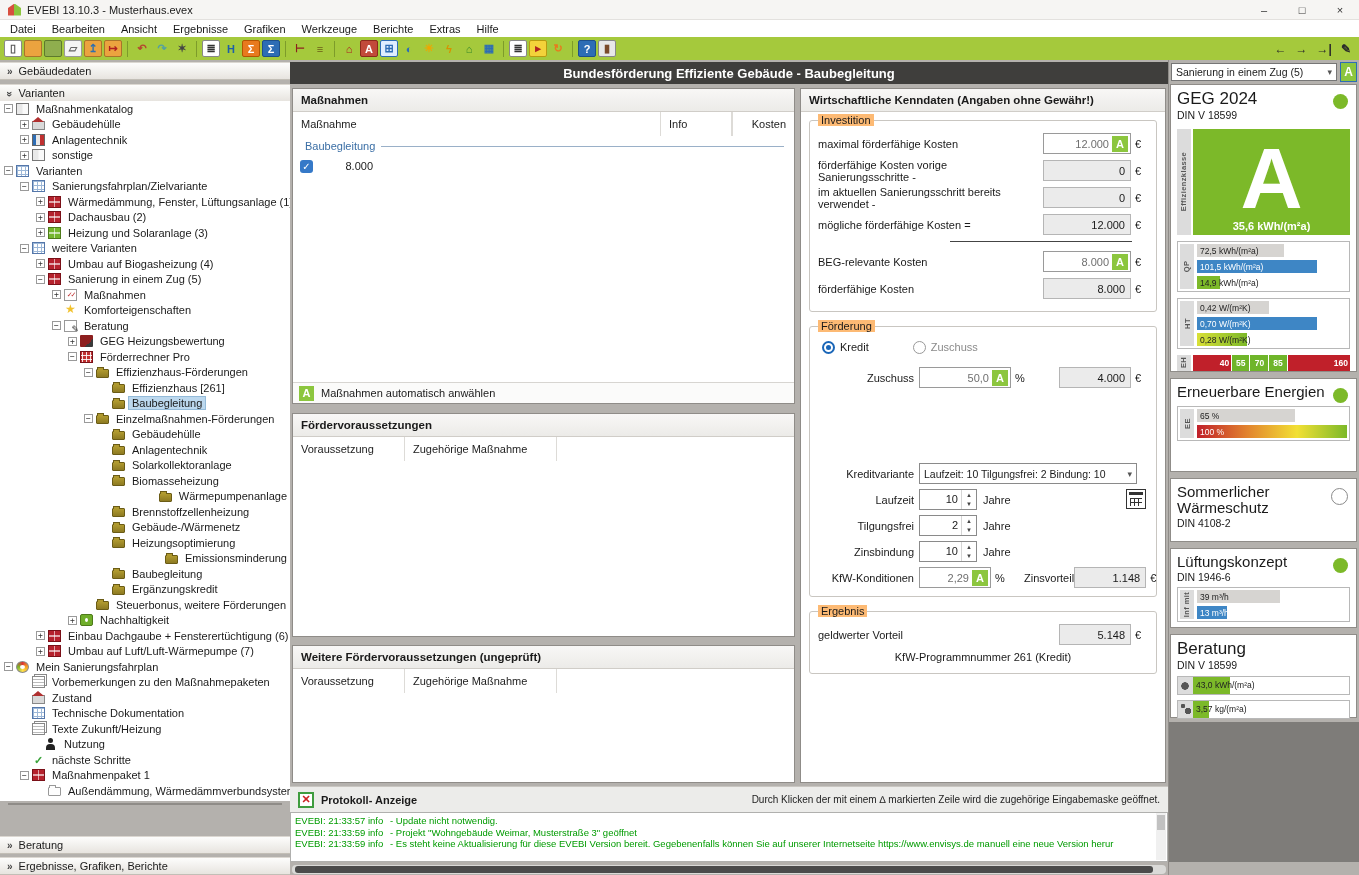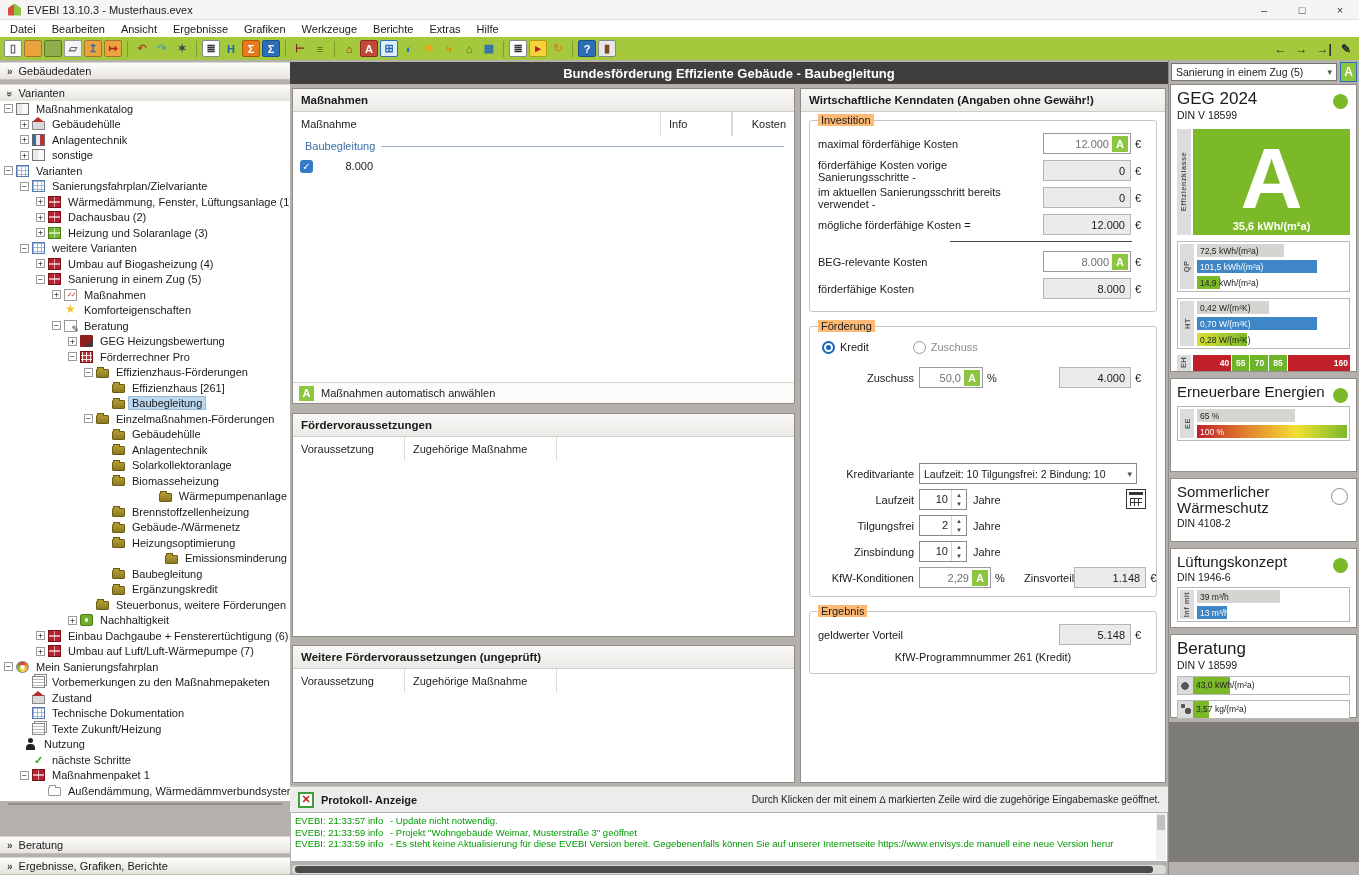--- a/index.html
+++ b/index.html
@@ -97,21 +97,21 @@
   .invdiv{border-top:1px solid #444;margin:2px 16px 9px 132px;}
   #fs-foerd{margin-top:14px;}
   .radiorow{display:flex;align-items:center;gap:44px;padding-left:4px;margin-bottom:12px;height:16px;}
   .radio{width:13px;height:13px;border-radius:50%;border:1px solid #999;background:#fff;position:relative;box-sizing:border-box;flex:none;}
   .radio.sel{border:2px solid #1a66b8;}
   .radio.sel::before{content:"";position:absolute;inset:2px;background:#1a66b8;border-radius:50%;}
   .rlabel{margin-left:5px;}
   .rlabel.dis{color:#8a8a8a;}
   .frow{display:flex;align-items:center;margin-bottom:5px;height:21px;position:relative;}
   .flabel{width:96px;text-align:right;margin-right:5px;flex:none;}
-  .spin{width:48px;height:21px;border:1px solid #8a8a8a;background:#fff;display:flex;box-sizing:border-box;flex:none;}
+  .spin{width:58px;height:21px;border:1px solid #8a8a8a;background:#fff;display:flex;box-sizing:border-box;flex:none;}
   .spin .v{flex:1;text-align:right;padding:3px 3px 0 0;font-size:11px;}
   .spin .arr{width:14px;border-left:1px solid #d5d5d5;display:flex;flex-direction:column;}
   .spin .arr span{flex:1;font-size:6px;display:flex;align-items:center;justify-content:center;color:#444;}
   .kvsel{width:218px;height:21px;border:1px solid #8a8a8a;background:#fff;display:flex;align-items:center;font-size:10.5px;padding:0 4px;box-sizing:border-box;white-space:nowrap;overflow:hidden;}
   .kvsel .kvchev{margin-left:auto;color:#555;font-size:9px;}
   .calcbtn{position:absolute;right:2px;top:0;width:20px;height:20px;border:1px solid #333;background:#fff;box-sizing:border-box;}
   .calcbtn::before{content:"";position:absolute;left:2px;right:2px;top:2px;height:3px;background:#333;}
   .calcbtn::after{content:"";position:absolute;left:3px;right:3px;top:8px;bottom:2px;background-image:linear-gradient(#333 1px,transparent 1px),linear-gradient(90deg,#333 1px,transparent 1px);background-size:4px 4px;}
   #fs-ergebnis{margin-top:14px;padding-bottom:10px;}
   .ergnote{text-align:center;margin-top:6px;}
@@ -449,21 +449,21 @@
       <div class="trow" style="padding-left: 20px;">
         <span class="texp-sp"></span>
         <span class="ticon ic-grid"></span>
         <span class="tlabel">Technische Dokumentation</span>
       </div>
       <div class="trow" style="padding-left: 20px;">
         <span class="texp-sp"></span>
         <span class="ticon ic-docs"></span>
         <span class="tlabel">Texte Zukunft/Heizung</span>
       </div>
-      <div class="trow" style="padding-left: 12px;">
+      <div class="trow" style="padding-left: 32px;">
         <span class="texp-sp"></span>
         <span class="ticon ic-person"></span>
         <span class="tlabel">Nutzung</span>
       </div>
       <div class="trow" style="padding-left: 20px;">
         <span class="texp-sp"></span>
         <span class="ticon ic-check"></span>
         <span class="tlabel">nächste Schritte</span>
       </div>
       <div class="trow" style="padding-left: 20px;">
@@ -597,21 +597,21 @@
             <span class="radio sel"></span>
             <span class="rlabel">Kredit</span>
           </span>
           <span style="display:flex;align-items:center;">
             <span class="radio"></span>
             <span class="rlabel dis">Zuschuss</span>
           </span>
         </div>
         <div class="frow">
           <span class="flabel">Zuschuss</span>
-          <span class="vbox" style="width:64px;">
+          <span class="vbox" style="width:92px;">
             <span class="val vauto">50,0</span>
             <span class="abadge">A</span>
           </span>
           <span class="unit">%</span>
           <span class="vbox ro" style="width:72px;margin-left:auto;">
             <span class="val">4.000</span>
           </span>
           <span class="unit">€</span>
         </div>
         <div class="gap70"></div>

